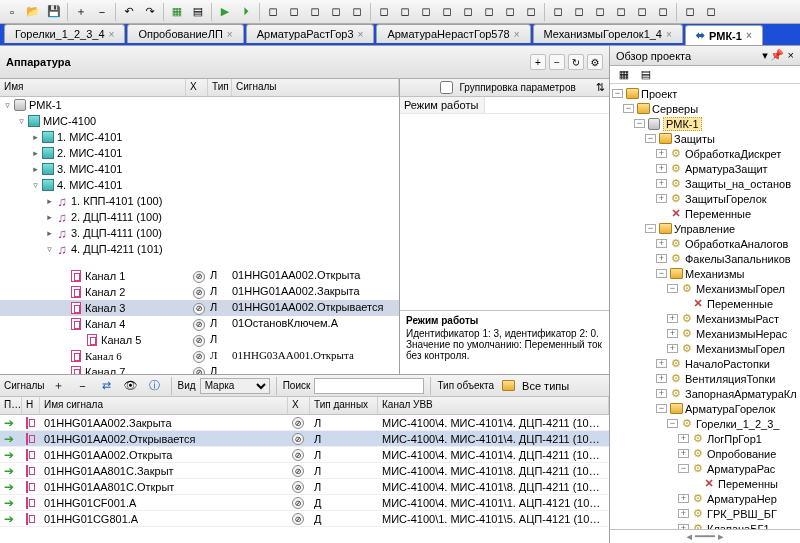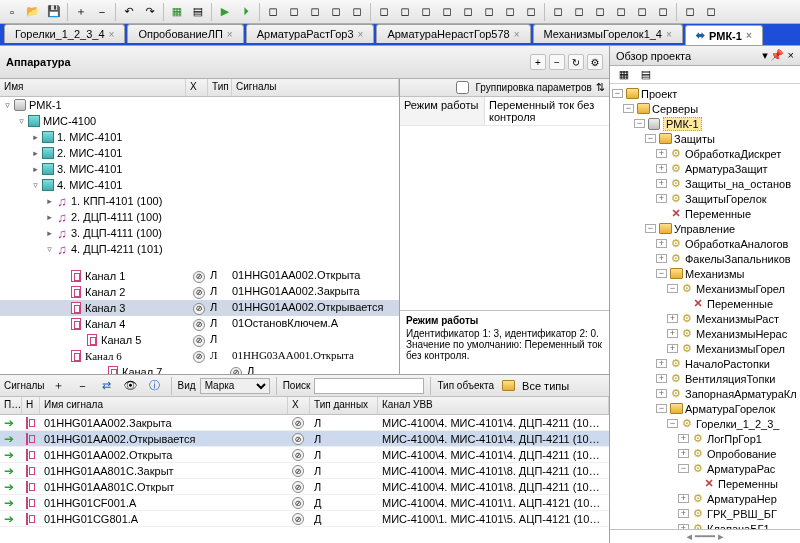--- a/index.html
+++ b/index.html
@@ -26,21 +26,21 @@
 .tree-row .ind{display:inline-block}
 .tree-row .tw{width:11px;text-align:center;color:#666;cursor:pointer;font-size:9px}
 .tree-row .ic{width:14px;height:14px;display:inline-flex;align-items:center;justify-content:center;margin-right:2px}
 .tree-row .nm{flex:0 0 auto}
 .tree-cells{display:flex;position:absolute;left:188px}
 .tree-cells .c1{width:22px;text-align:center}
 .tree-cells .c2{width:22px}
 .tree-cells .c3{width:160px;overflow:hidden;text-overflow:ellipsis}
 .tree-pane .tree-body{position:relative}
 .prop-pane{flex:1;display:flex;flex-direction:column;background:#fff}
-.prop-hdr{height:18px;background:linear-gradient(#f4f4f4,#e4e4e4);border-bottom:1px solid #c0c0c0;display:flex;align-items:center;justify-content:flex-end;padding:0 4px;gap:4px}
+.prop-hdr{height:18px;background:linear-gradient(#f4f4f4,#e4e4e4);border-bottom:1px solid #c0c0c0;display:flex;align-items:center;justify-content:flex-end;padding:0 4px;gap:20px}
 .prop-hdr .chk{display:flex;align-items:center;gap:3px;font-size:10px}
 .prop-grid{flex:1}
 .prop-grid .prow{display:flex;border-bottom:1px solid #e8e8e8}
 .prop-grid .pk{width:85px;padding:2px 4px;background:#f4f4f4;border-right:1px solid #e0e0e0}
 .prop-grid .pv{flex:1;padding:2px 4px}
 .prop-desc{border-top:1px solid #c0c0c0;padding:4px 6px;height:64px;font-size:10px}
 .prop-desc .t{font-weight:bold;margin-bottom:2px}
 .signals{height:168px;display:flex;flex-direction:column;background:#fff}
 .sig-tb{height:22px;background:linear-gradient(#f4f4f4,#e4e4e4);border-bottom:1px solid #c0c0c0;display:flex;align-items:center;padding:0 4px;gap:4px}
 .sig-tb .lbl{font-size:10px}
@@ -316,21 +316,21 @@
               <span class="ic">
                 <span class="ico-pink"></span>
               </span>
               <span class="nm">Канал 6</span>
               <span class="tree-cells">
                 <span class="c1"><span class="circ">⊘</span></span>
                 <span class="c2">Л</span>
                 <span class="c3">01HHG03AA001.Открыта</span>
               </span>
             </div>
-            <div class="tree-row" style="position: relative; margin-left: 37px;">
+            <div class="tree-row" style="position: relative;">
               <span class="ind" style="width:56px"></span>
               <span class="tw"></span>
               <span class="ic">
                 <span class="ico-pink"></span>
               </span>
               <span class="nm">Канал 7</span>
               <span class="tree-cells">
                 <span class="c1"><span class="circ">⊘</span></span>
                 <span class="c2">Л</span>
               </span>
@@ -365,21 +365,20 @@
         <div class="prop-hdr">
           <label class="chk">
               <input type="checkbox" style="">
               <span>Группировка параметров</span>
             </label>
           <span class="mini-btn">⇅</span>
         </div>
         <div class="prop-grid" id="pgrid">
             <div class="prow">
               <div class="pk">Режим работы</div>
-              <div class="pv">Переменный ток без контроля</div>
             </div>
           </div>
         <div class="prop-desc">
           <div class="t">Режим работы</div>
           <div>Идентификатор 1: 3, идентификатор 2: 0. Значение по умолчанию: Переменный ток без контроля.</div>
         </div>
       </div>
     </div>
 
     <div class="signals">

